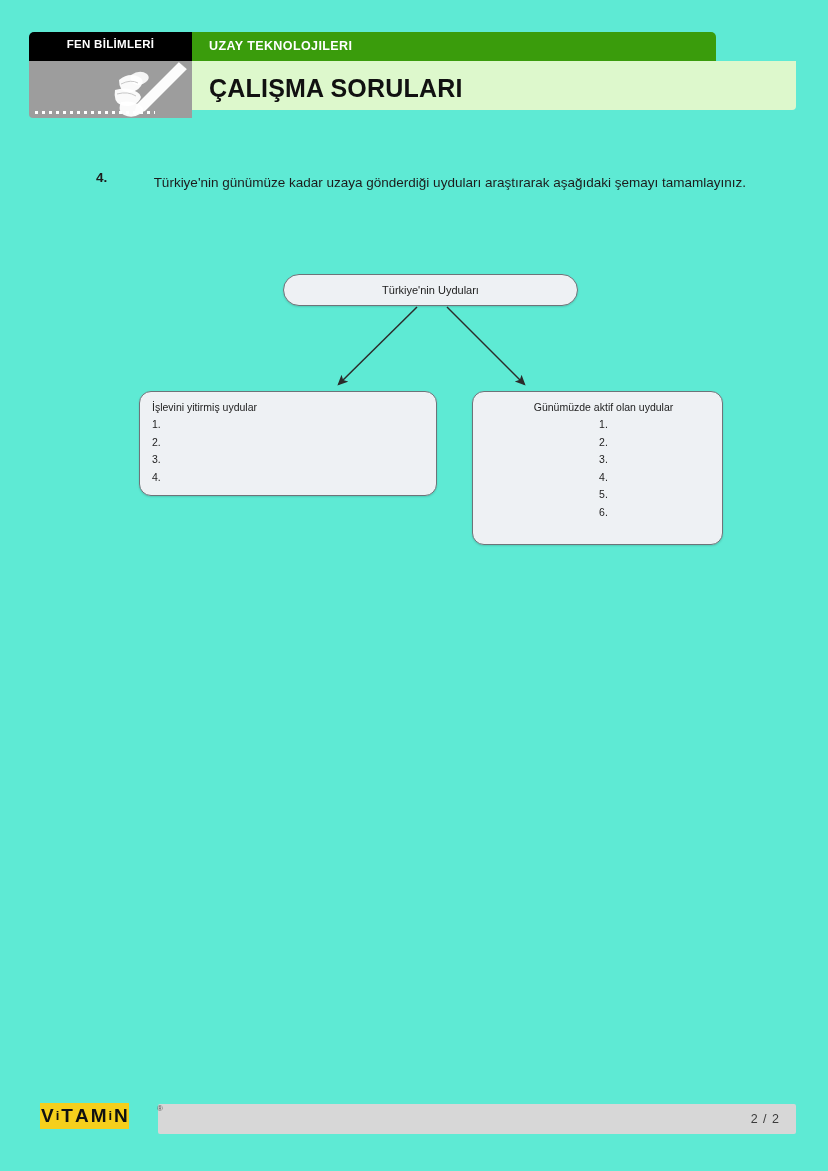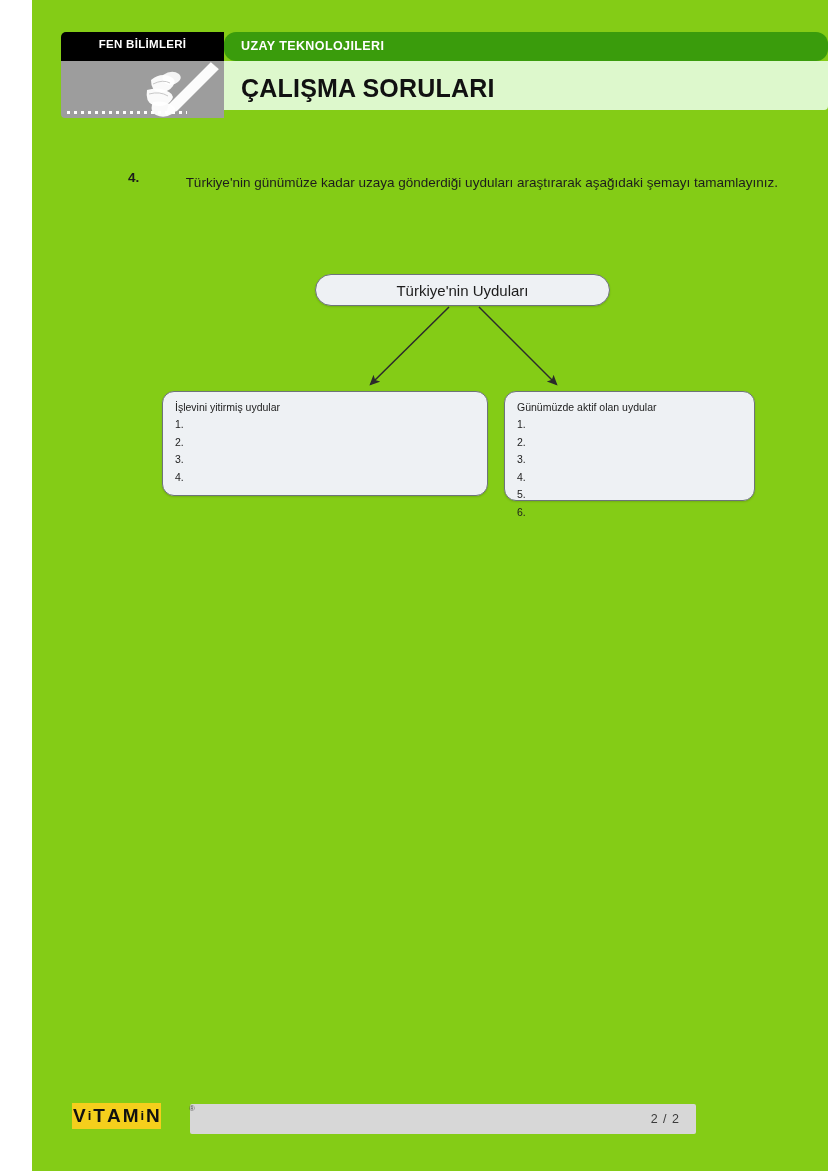--- a/index.html
+++ b/index.html
@@ -5,44 +5,42 @@
   html,body{margin:0;padding:0;}
   body{
     width:828px;height:1171px;
     background:#ffffff;
     font-family:"Liberation Sans", sans-serif;
     overflow:hidden;
     position:relative;
   }
   .page{
     position:absolute;inset:0;
-    background:#84cc16;
-    margin-left:32px;
+    background:#5eead4;
   }
 
   
   .header{
     position:absolute;left:29px;top:32px;width:767px;height:86px;
   }
   .hdr-left-black{
     position:absolute;left:0;top:0;width:163px;height:29px;
     background:#000000;
     border-top-left-radius:5px;
   }
   .hdr-left-black .lbl{
     position:absolute;left:0;right:0;top:6px;
     text-align:center;
     color:#ffffff;
     font-size:11.5px;font-weight:bold;letter-spacing:.3px;
   }
   .hdr-right-green{
-    position:absolute;left:163px;top:0;width:604px;height:29px;
+    position:absolute;left:163px;top:0;width:524px;height:29px;
     background:#3a9c0c;
     border-top-right-radius:5px;
-    border-radius:12px;
   }
   .hdr-right-green .lbl{
     position:absolute;left:17px;top:7px;
     color:#ffffff;font-size:12.5px;font-weight:bold;letter-spacing:.4px;
   }
   .hdr-left-gray{
     position:absolute;left:0;top:29px;width:163px;height:57px;
     background:#9d9d9d;
     border-bottom-left-radius:4px;
     overflow:hidden;
@@ -84,44 +82,44 @@
     border-radius:12px;
     box-sizing:border-box;
     box-shadow:0 1px 2px rgba(0,0,0,.14);
   }
   .node-root{
     left:283px;top:274px;width:295px;height:32px;
     border-radius:16px;
     display:flex;align-items:center;justify-content:center;
   }
   .node-root .title{
-    font-size:15px;color:#1c1c1c;
+    font-size:11px;color:#1c1c1c;
   }
   .node-left{
-    left:130px;top:391px;width:326px;height:105px;
+    left:139px;top:391px;width:298px;height:105px;
   }
   .node-right{
-    left:472px;top:391px;width:251px;height:110px;
+    left:472px;top:391px;width:251px;height:154px;text-align:center;
   }
   .node-body{
     padding:9px 0 0 12px;
   }
   .node-body .head{
     font-size:10.5px;color:#1c1c1c;margin-bottom:3px;
   }
   .node-body .num{
     font-size:10.5px;color:#1c1c1c;line-height:17.5px;
   }
 
   
   .footer{
     position:absolute;left:40px;top:1102px;width:756px;height:34px;
   }
   .footer-bar{
-    position:absolute;left:118px;top:2px;width:506px;height:30px;
+    position:absolute;left:118px;top:2px;width:638px;height:30px;
     background:#d7d7d7;
     border-radius:2px;
   }
   .page-num{
     position:absolute;right:16px;top:8px;
     font-size:12.5px;color:#3b3b3b;letter-spacing:1px;
   }
   .logo{
     position:absolute;left:0;top:0;height:32px;width:124px;
   }

